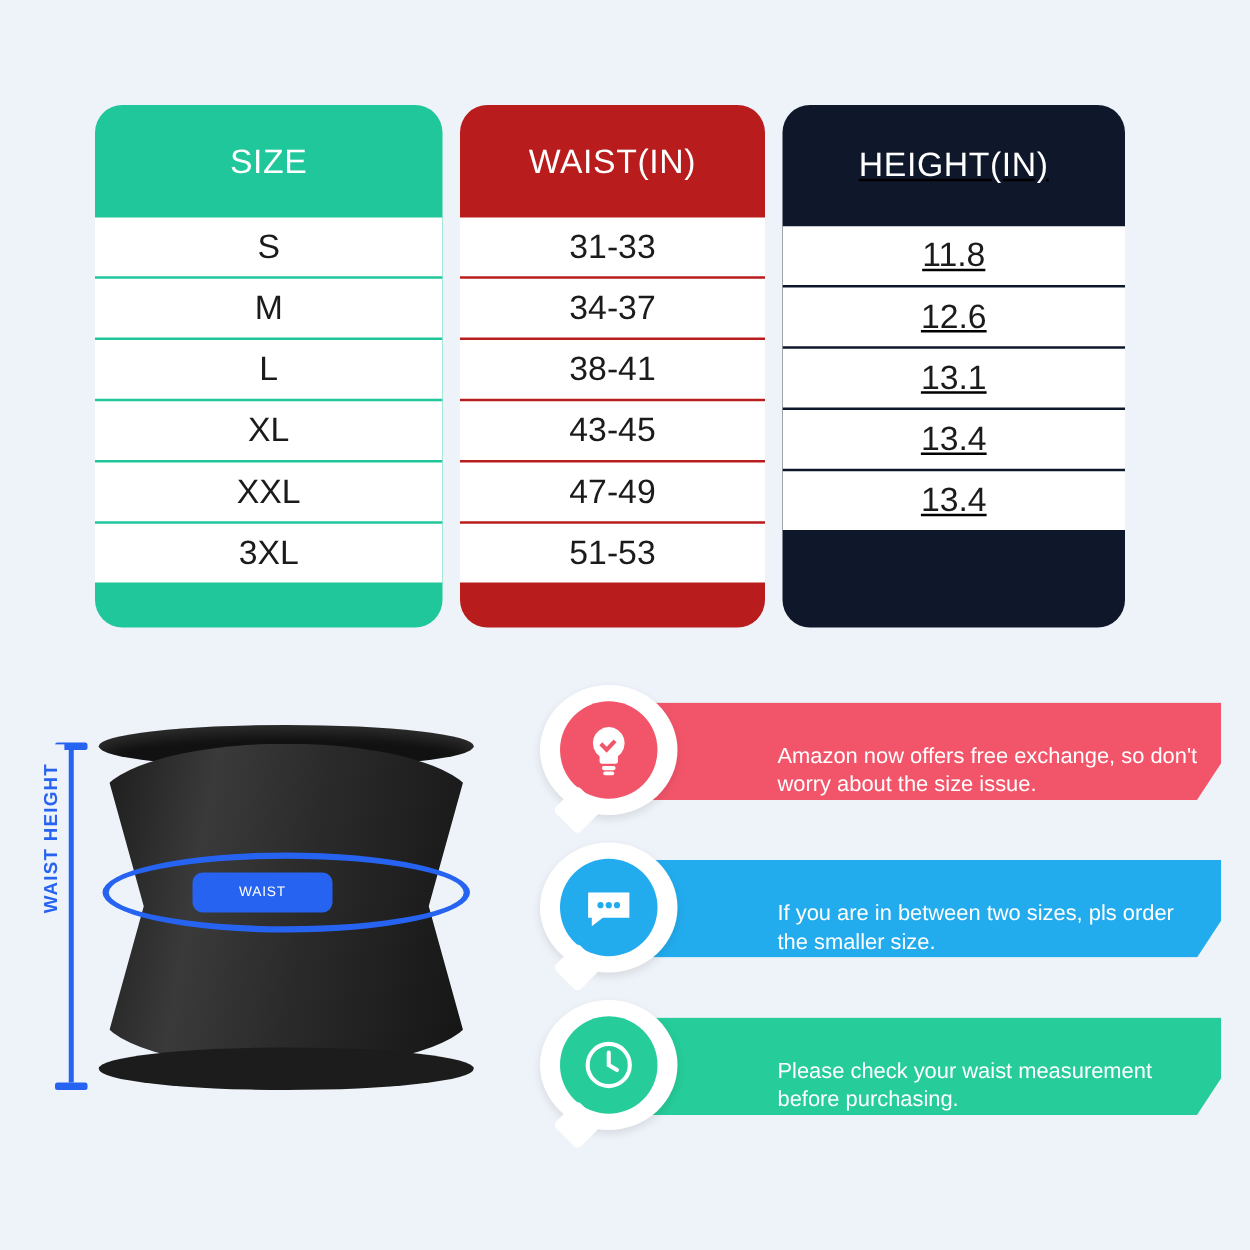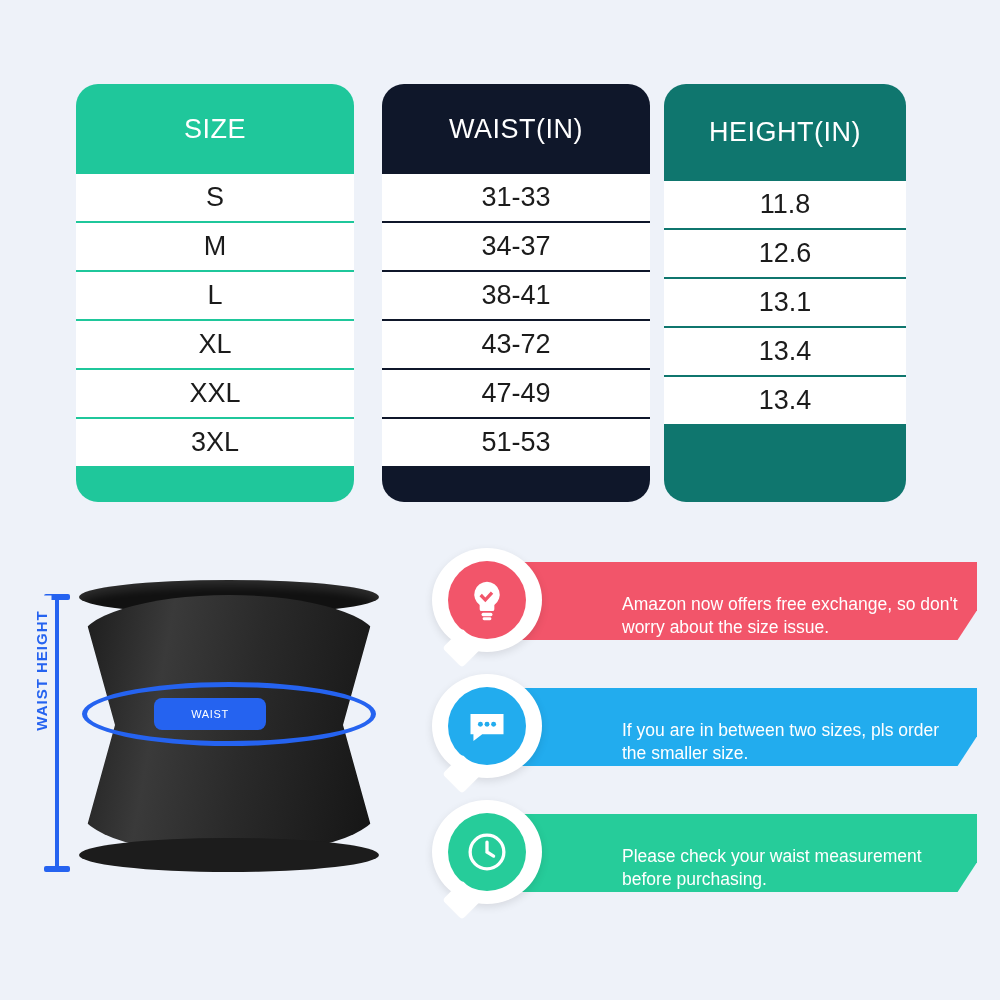--- a/index.html
+++ b/index.html
@@ -20,22 +20,22 @@
     gap: 14px;
   }
   .col {
     position: relative;
     border-radius: 22px;
     overflow: hidden;
     display: flex;
     flex-direction: column;
   }
   .col.size { width: 278px; background: #1fc79b; }
-  .col.waist { width: 268px; background: #0f172a; margin-left: 14px; }
-  .col.height { width: 242px; background: #0f766e; }
+  .col.waist { width: 244px; background: #b91c1c; }
+  .col.height { width: 274px; background: #0f172a; text-decoration: underline; }
 
   .col-header {
     height: 97px;
     display: flex;
     align-items: center;
     justify-content: center;
     color: #ffffff;
     font-size: 27px;
     letter-spacing: 0.5px;
     font-weight: 400;
@@ -215,21 +215,21 @@
       </div>
       <div class="col-footer"></div>
     </div>
 
     <div class="col waist">
       <div class="col-header">WAIST(IN)</div>
       <div class="cells">
         <div class="cell">31-33</div>
         <div class="cell">34-37</div>
         <div class="cell">38-41</div>
-        <div class="cell">43-72</div>
+        <div class="cell">43-45</div>
         <div class="cell">47-49</div>
         <div class="cell">51-53</div>
       </div>
       <div class="col-footer"></div>
     </div>
 
     <div class="col height">
       <div class="col-header">HEIGHT(IN)</div>
       <div class="cells">
         <div class="cell">11.8</div>

